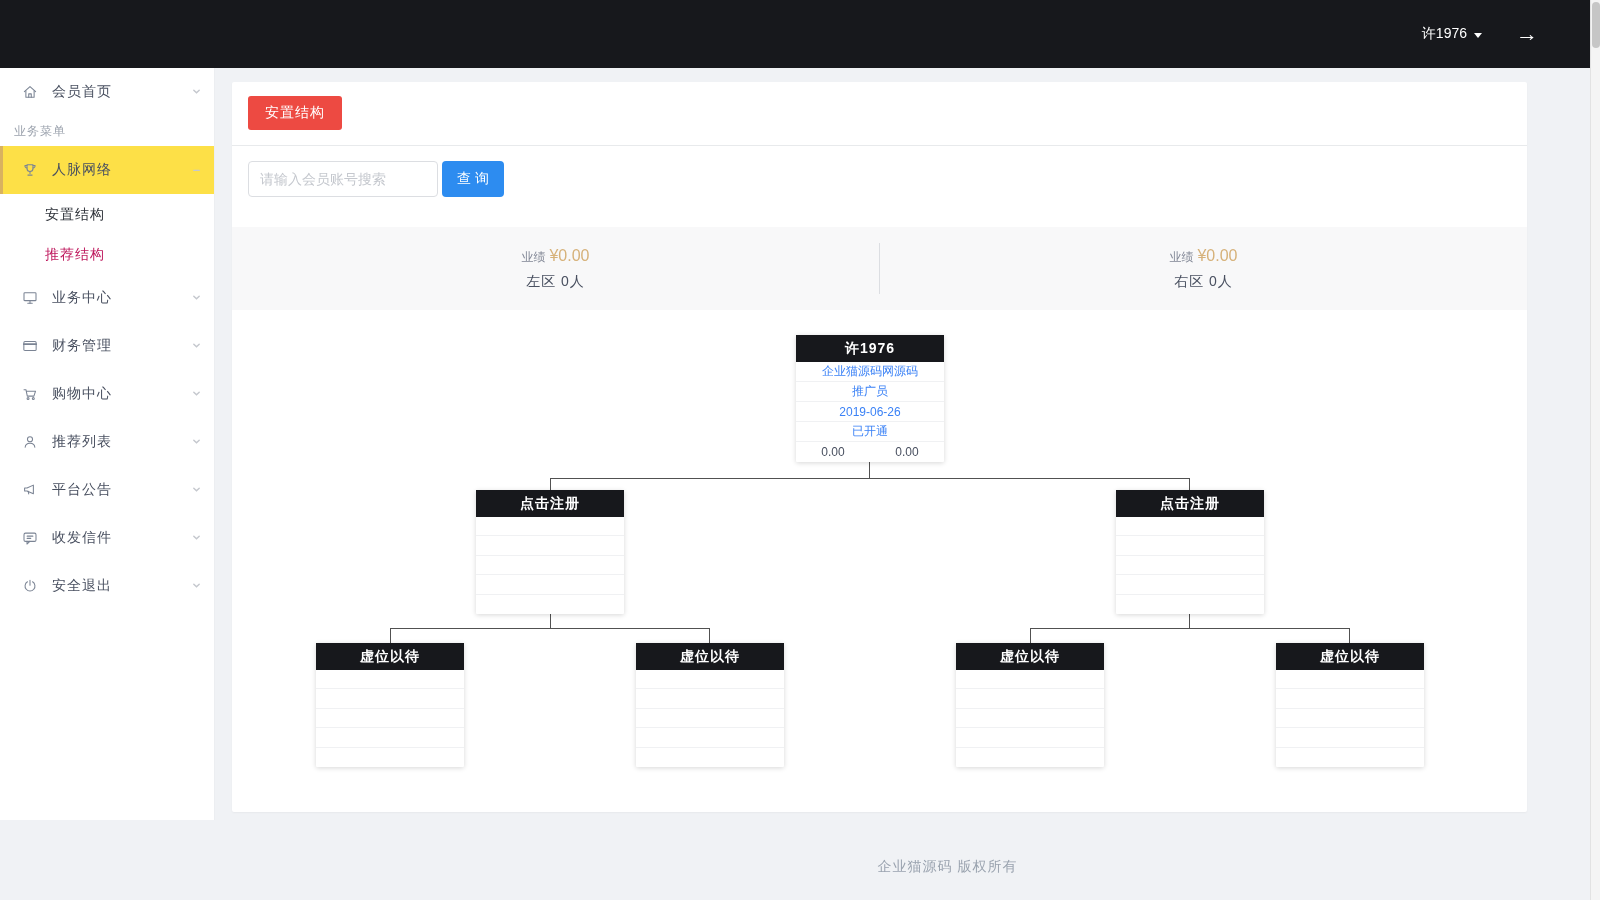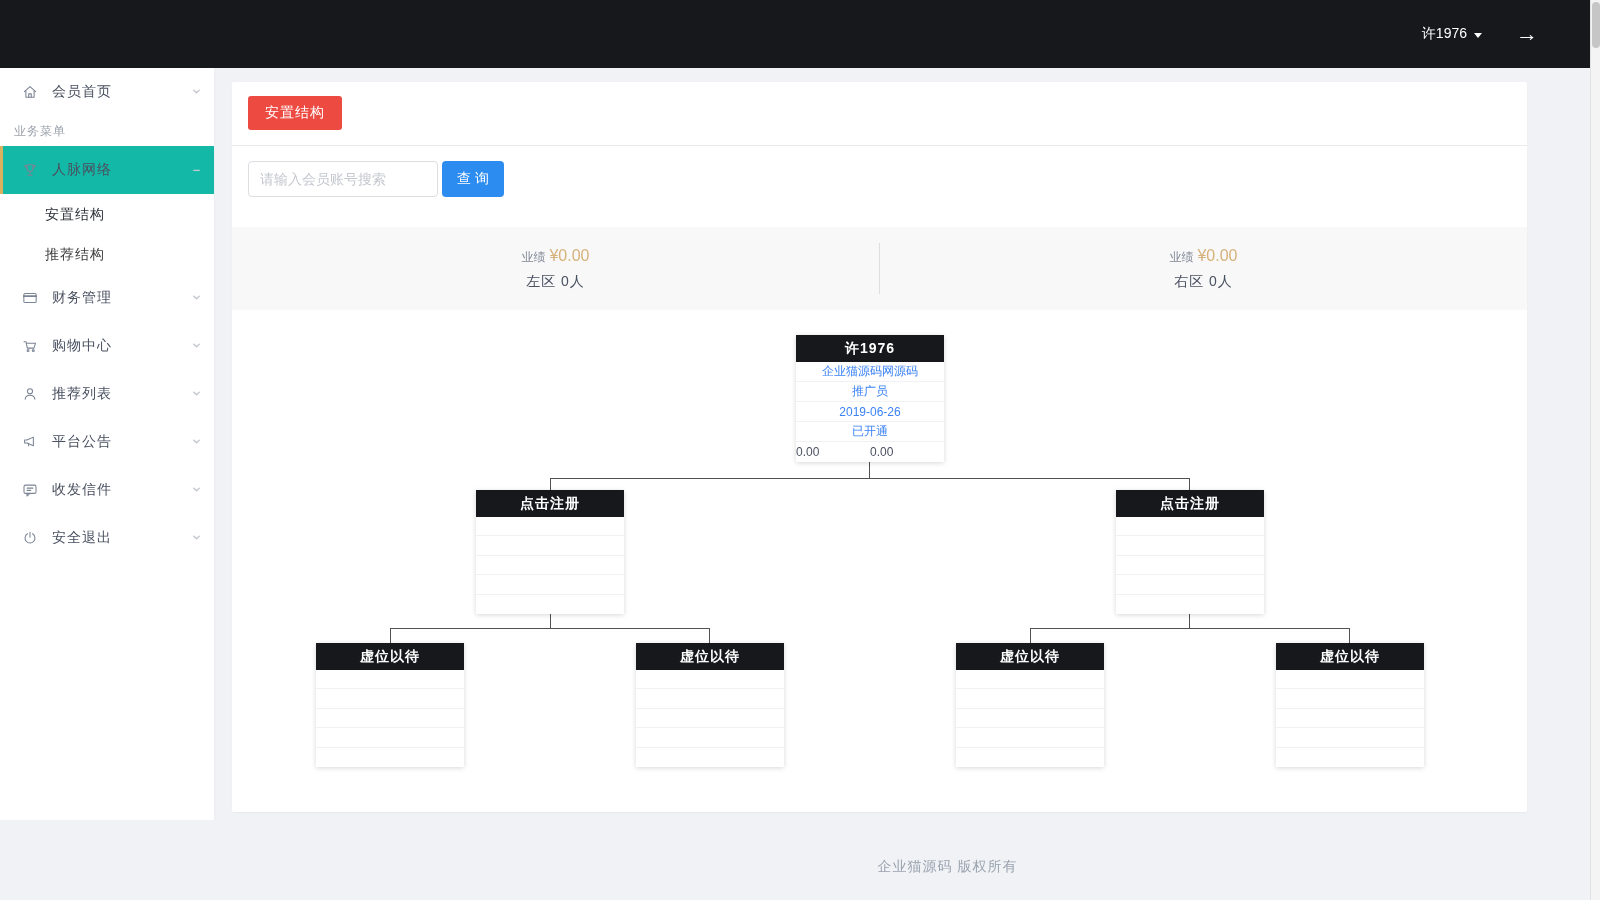--- a/index.html
+++ b/index.html
@@ -24,25 +24,25 @@
   
   .sidebar { position:absolute; left:0; top:68px; width:215px; height:752px;
     background:#ffffff; border-right:1px solid #eceef1; z-index:4; }
   .menu-item { height:48px; display:flex; align-items:center; padding-left:21px;
     font-size:14px; color:#495060; position:relative; cursor:pointer; letter-spacing:1px; }
   .menu-item .mi-icon { width:18px; height:18px; margin-right:13px; flex:0 0 18px; }
   .mi-icon svg { width:18px; height:18px; stroke:#7b8494; fill:none;
     stroke-width:1.4; stroke-linecap:round; stroke-linejoin:round; }
   .menu-item .chev { position:absolute; right:13px; top:15px; }
   .chev svg { width:9px; height:9px; stroke:#c5c8ce; fill:none; stroke-width:1.6; stroke-linecap:round; }
-  .menu-item.active { background:#14b8a6; border-left:3px solid #d9b25f; padding-left:18px; }
+  .menu-item.active { background:#fde047; border-left:3px solid #d9b25f; padding-left:18px; }
   .section-label { height:30px; line-height:30px; padding-left:14px; font-size:12px;
     color:#9ba2ad; letter-spacing:1px; }
   .sub-item { height:40px; line-height:40px; padding-left:45px; font-size:14px;
-    color:#404040; cursor:pointer; letter-spacing:1px; }
+    color:#be185d; cursor:pointer; letter-spacing:1px; }
   .sub-item.active { color:#2d3138; }
 
   
   .main { position:absolute; left:215px; top:68px; width:1385px; height:832px; background:#f0f2f5; }
   .card { position:absolute; left:17px; top:14px; width:1295px; height:730px;
     background:#ffffff; border-radius:2px; box-shadow:0 1px 2px rgba(0,0,0,.04); }
 
   .card-header { height:64px; border-bottom:1px solid #e8eaec; padding:14px 16px; }
   .red-btn { display:inline-block; background:#ed4a42; color:#fff; border:none;
     font-size:14px; height:34px; padding:0 17px; border-radius:3px; cursor:pointer;
@@ -68,21 +68,21 @@
   .tree { position:absolute; left:0; top:228px; width:100%; height:500px; }
   .node { position:absolute; width:148px; background:#fff;
     box-shadow:0 1px 5px rgba(0,0,0,.16); border-radius:1px; }
   .node-header { height:27px; background:#17181c; color:#fff; font-size:14px; font-weight:bold;
     display:flex; align-items:center; justify-content:center; letter-spacing:1px; }
   .node-row { height:20px; font-size:12px; color:#3b82f6; display:flex; align-items:center;
     justify-content:center; border-bottom:1px solid #f0f1f3; }
   .node-row.empty { height:19.4px; }
   .node-row:last-child { border-bottom:none; }
   .node-values { height:20px; display:flex; align-items:center; font-size:12px; color:#495060; }
-  .node-values span { flex:1; }
+  .node-values span { flex:1; text-align:center; }
   .cline { position:absolute; background:#515151; }
 
   
   .footer { position:absolute; left:0; top:790px; width:100%; text-align:center;
     font-size:14px; color:#9aa3af; letter-spacing:1px;margin-left:40px; }
 </style>
 </head>
 <body>
 
 <div class="topbar">
@@ -126,20 +126,35 @@
     <span class="chev">
       <svg viewBox="0 0 10 10">
           <path d="M2 6 H8"></path>
         </svg>
     </span>
   </div>
 
   <div class="sub-item active">安置结构</div>
   <div class="sub-item">推荐结构</div>
 
+  <div class="menu-item">
+    <span class="mi-icon">
+      <svg viewBox="0 0 24 24">
+          <rect x="4" y="5" width="16" height="10.5" rx="1"></rect>
+          <path d="M9 19 H15"></path>
+          <path d="M12 15.5 V19"></path>
+        </svg>
+    </span>
+    <span>业务中心</span>
+    <span class="chev">
+      <svg viewBox="0 0 10 10">
+          <path d="M2 3.5 L5 6.5 L8 3.5"></path>
+        </svg>
+    </span>
+  </div>
 
   <div class="menu-item">
     <span class="mi-icon">
       <svg viewBox="0 0 24 24">
           <rect x="3.8" y="6" width="16.4" height="12" rx="1.5"></rect>
           <path d="M3.8 9.6 H20.2" stroke-width="2.4"></path>
         </svg>
     </span>
     <span>财务管理</span>
     <span class="chev">

